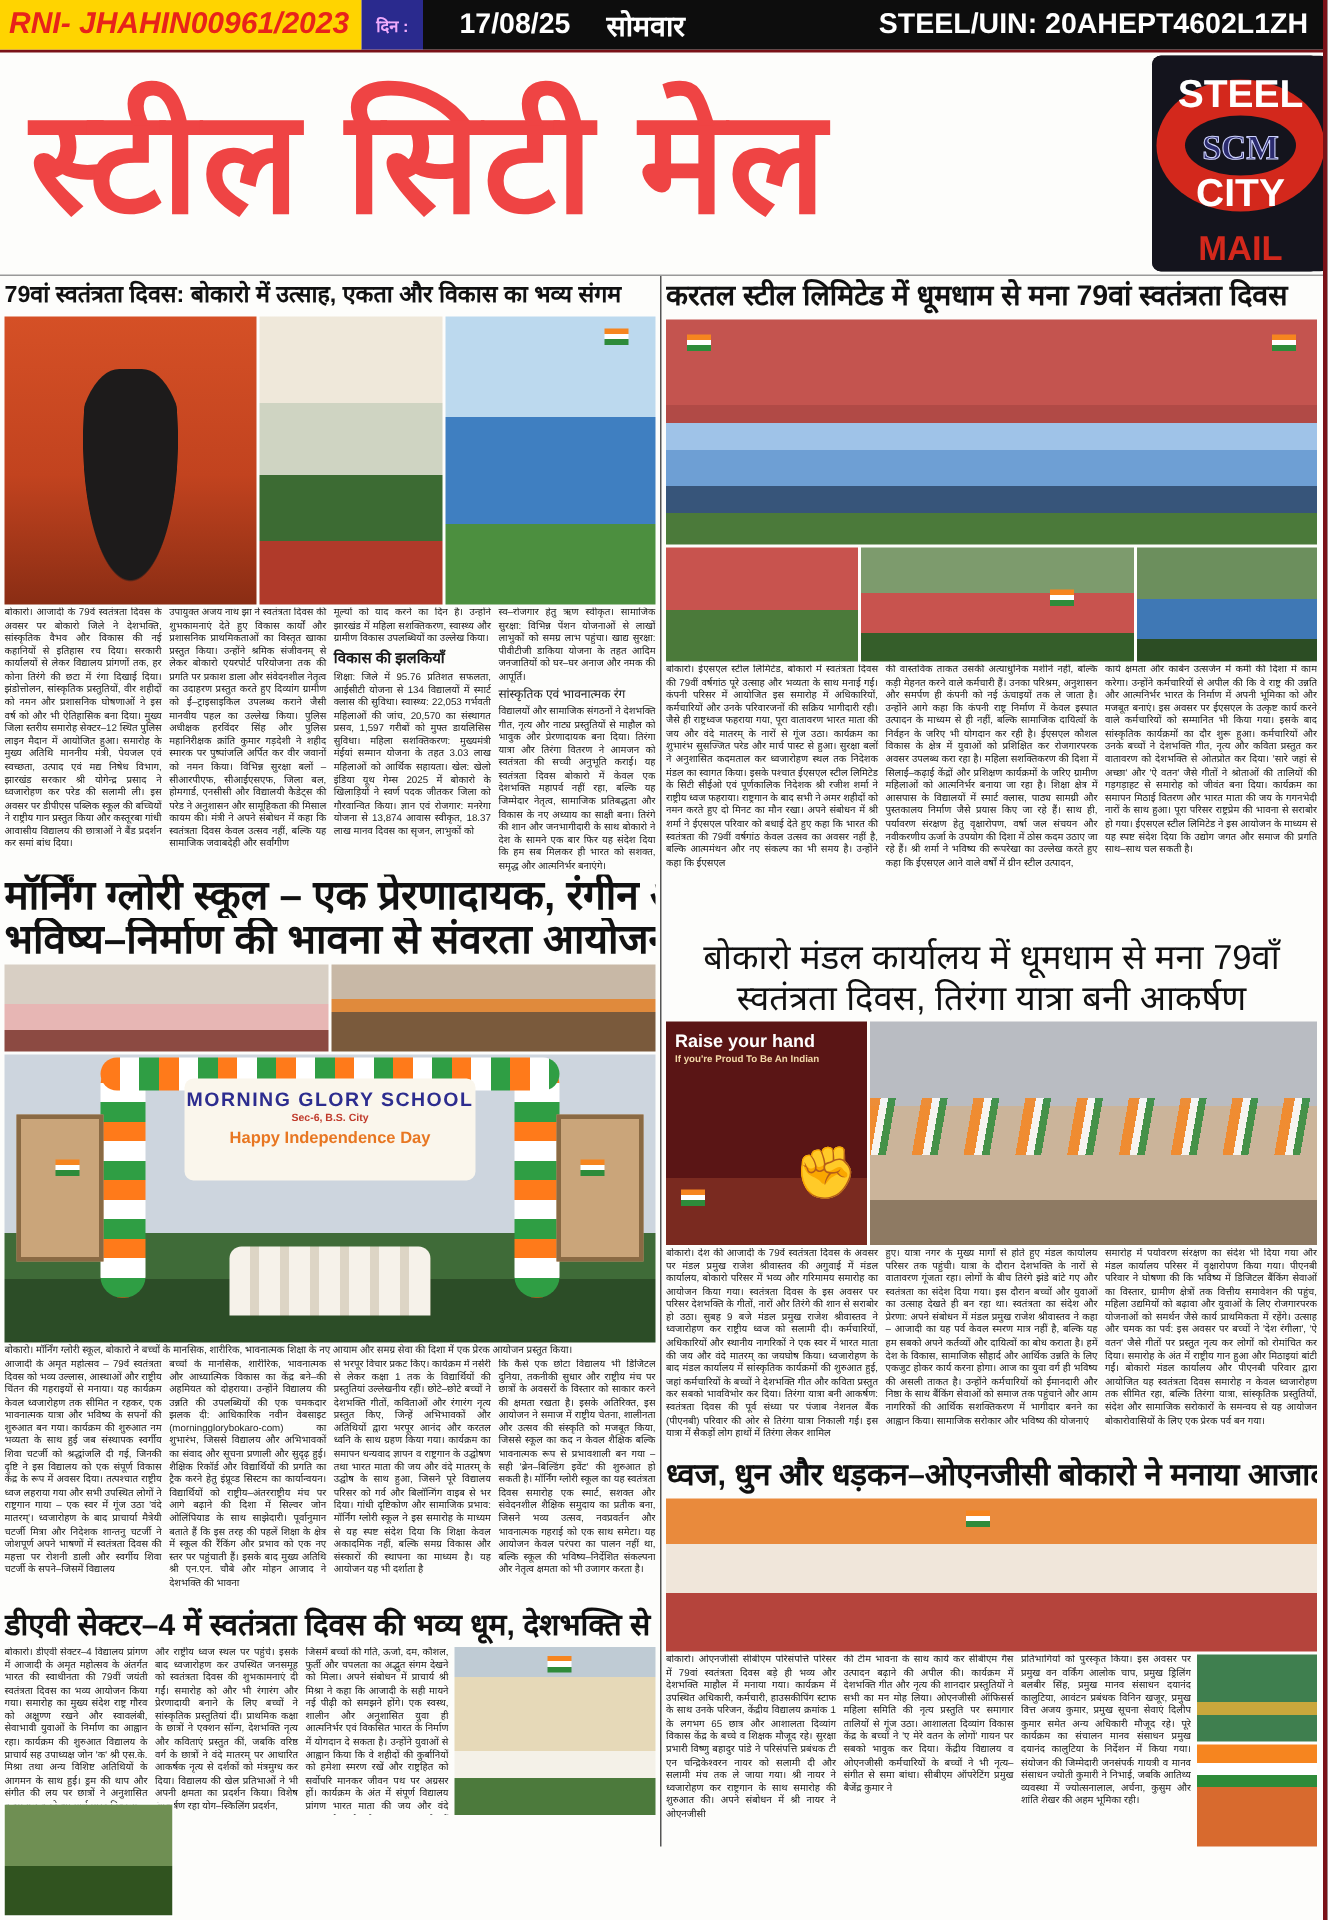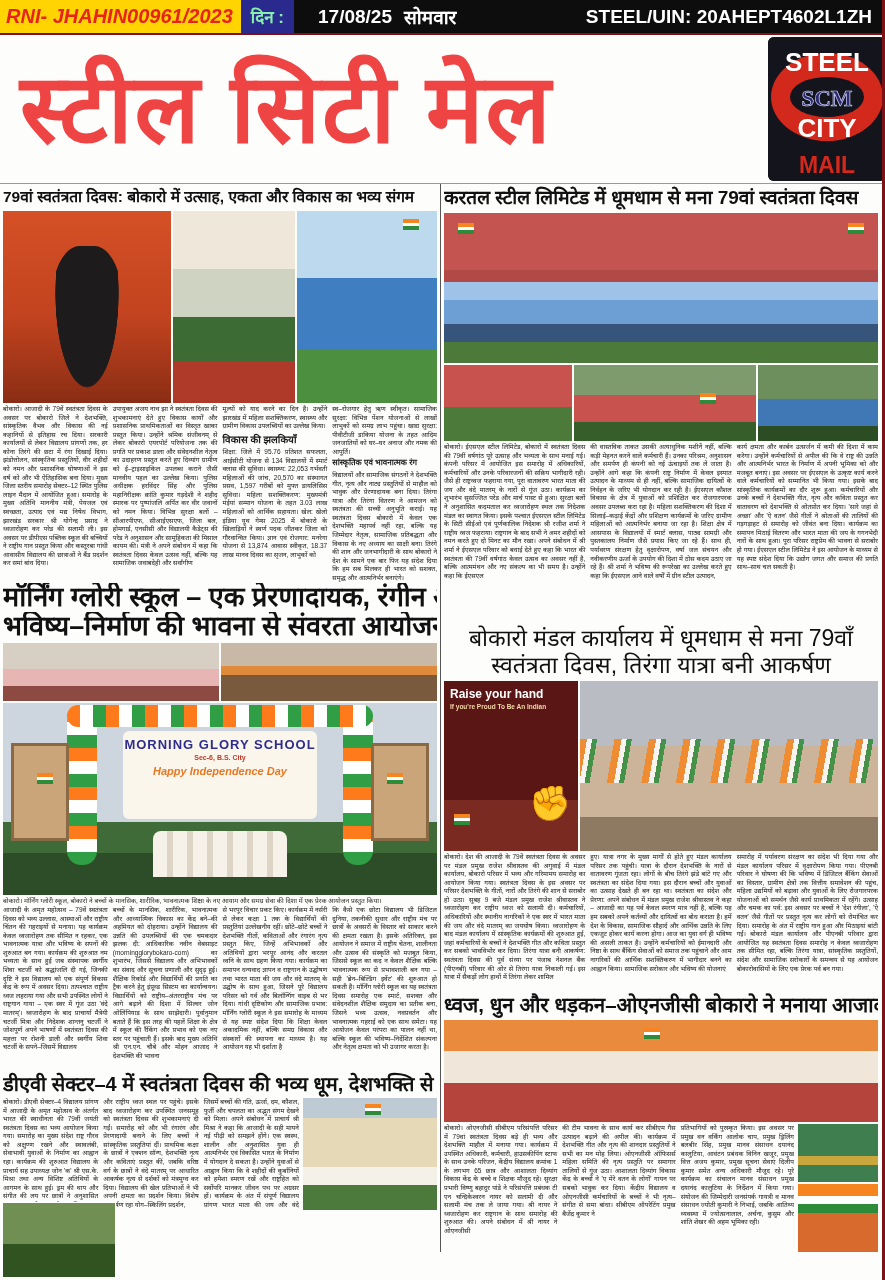--- a/index.html
+++ b/index.html
@@ -3,44 +3,44 @@
 <meta charset="utf-8">
 <style>
   html,body{margin:0;padding:0;background:#777;}
   .page{position:relative;width:885px;height:1280px;background:#fdfdfb;margin:0 auto;
         font-family:"Liberation Sans","DejaVu Sans",sans-serif;color:#111;overflow:hidden;
         border-right:3px solid #7a1218;box-sizing:border-box;}
   
   .topbar{display:flex;height:33px;align-items:stretch;border-bottom:2px solid #7a1218;}
   .tb-rni{background:#ffd400;color:#e8231a;font-weight:800;font-style:italic;font-size:20px;
           display:flex;align-items:center;padding:0 8px 0 6px;white-space:nowrap;}
-  .tb-day{background:#2a2a8e;color:#86efac;font-weight:800;font-size:17px;display:flex;
+  .tb-day{background:#2a2a8e;color:#f0abfc;font-weight:800;font-size:11px;display:flex;
           align-items:center;padding:0 10px;white-space:nowrap;}
   .tb-date{background:#0d0d0d;color:#fff;font-weight:800;font-size:19px;display:flex;flex:1;
-           align-items:center;padding:0 10px 0 24px;gap:12px;white-space:nowrap;}
+           align-items:center;padding:0 10px 0 24px;gap:24px;white-space:nowrap;}
   .tb-gstin{margin-left:auto;font-weight:800;font-size:19px;}
   
   .masthead{display:flex;height:148px;align-items:center;border-bottom:1px solid #999;}
   .mast-title{flex:1;margin:16px;font-size:96px;font-weight:800;color:#ef4444;line-height:140px;
               white-space:nowrap;overflow:hidden;letter-spacing:2px;padding-left:4px;}
   .logo{width:112px;height:144px;background:#14141d;border-radius:6px;flex:0 0 auto;margin-right:2px;}
   .logo svg{display:block;}
   
   .cols2{display:flex;align-items:stretch;}
   .half{width:440px;padding:0 3px;box-sizing:border-box;}
   .vdiv{width:1px;background:#555;}
   .hl-s{font-size:15.5px;font-weight:800;line-height:24px;white-space:nowrap;overflow:hidden;margin:1px 0;}
   .hl-m{font-size:19px;font-weight:800;line-height:26px;white-space:nowrap;overflow:hidden;margin:1px 0;}
   .hl-sub{font-size:10.5px;font-weight:700;line-height:15px;white-space:nowrap;overflow:hidden;}
   .hl-big{font-size:27px;font-weight:800;line-height:29px;text-align:center;white-space:nowrap;overflow:hidden;}
   .hl-big2{font-size:23px;font-weight:400;line-height:27px;text-align:center;white-space:nowrap;overflow:hidden;}
   .btxt{display:flex;gap:5px;overflow:hidden;}
   .btxt .c{flex:1;width:0;font-size:6.5px;line-height:1.32;text-align:justify;color:#1c1c1c;}
   .subh{font-size:10px;font-weight:800;margin:2px 0;}
-  .subh2{font-size:8px;font-weight:700;margin:2px 0;}
+  .subh2{font-size:8px;font-weight:400;margin:2px 0;}
   .lead{font-size:6.6px;line-height:10px;white-space:nowrap;overflow:hidden;color:#1c1c1c;}
   
   .ph{position:relative;overflow:hidden;background:#cfcabc;}
   .collA{display:flex;gap:2px;height:192px;margin:2px 0;}
   .pA1{flex:0 0 168px;background:linear-gradient(180deg,#d55026 0%,#c2431f 55%,#8a2d14 100%);}
   .pA1:before{content:"";position:absolute;left:28%;top:18%;width:44%;height:82%;
        background:radial-gradient(ellipse at 50% 30%,#1d1b1b 0 60%,transparent 61%);border-radius:40% 40% 0 0;}
   .pA2{flex:1;background:linear-gradient(180deg,#efe8da 0 30%,#cfd4c2 30% 55%,#3c6b33 55% 78%,#b03a2a 78% 100%);}
   .pA3{flex:0 0 140px;background:linear-gradient(180deg,#bcd9ee 0 35%,#3f7fc1 35% 72%,#4c8f3f 72% 100%);}
   .inset{position:absolute;left:2px;bottom:2px;width:112px;height:74px;border:1px solid #fff;
@@ -55,30 +55,30 @@
   .pB4{flex:0 0 120px;background:linear-gradient(180deg,#6c8f5d 0 45%,#3f78b5 45% 80%,#2c4d24 80% 100%);}
   .mgstrip{display:flex;gap:2px;height:58px;margin:2px 0;}
   .pM1{flex:1;background:linear-gradient(180deg,#d8cfc4 0 45%,#e7b6b4 45% 75%,#8c4a42 75% 100%);}
   .pM2{flex:1;background:linear-gradient(180deg,#c8b8a6 0 40%,#e08a3c 40% 55%,#7a5a3c 55% 100%);}
   .stage{height:192px;margin:1px 0;background:linear-gradient(180deg,#cdd5de 0 62%,#3f6b38 62% 78%,#2c4d27 78% 100%);}
   .arch{position:absolute;top:6px;bottom:30px;width:30px;border-radius:14px;
         background:repeating-linear-gradient(180deg,#ff7a1a 0 13px,#ffffff 13px 26px,#2f9e44 26px 39px);}
   .arch.l{left:64px;} .arch.r{right:64px;}
   .archtop{position:absolute;top:2px;left:64px;right:64px;height:22px;border-radius:12px;
         background:repeating-linear-gradient(90deg,#ff7a1a 0 13px,#ffffff 13px 26px,#2f9e44 26px 39px);}
-  .mgbanner{position:absolute;left:120px;right:120px;top:28px;height:88px;background:#faf6ec;
+  .mgbanner{position:absolute;left:120px;right:120px;top:16px;height:68px;background:#faf6ec;
         border-radius:6px;text-align:center;padding-top:6px;box-sizing:border-box;}
   .mgb1{font-size:13px;font-weight:800;color:#2d2d8f;letter-spacing:1px;}
   .mgb2{font-size:7px;font-weight:700;color:#c03a2b;margin-top:2px;}
-  .mgb3{font-size:11px;font-weight:700;font-style:italic;color:#e87722;margin-top:4px;}
+  .mgb3{font-size:11px;font-weight:700;color:#e87722;margin-top:4px;}
   .portrait{position:absolute;width:52px;height:92px;top:40px;background:#caa57a;border:3px solid #8a6a44;}
   .portrait.l{left:8px;} .portrait.r{right:8px;}
   .kids{position:absolute;left:150px;right:150px;bottom:18px;height:46px;
         background:repeating-linear-gradient(90deg,#f6f2ea 0 14px,#ddd5c5 14px 20px);border-radius:8px 8px 0 0;}
-  .mandphotos{display:flex;gap:2px;height:170px;margin:2px 0;}
+  .mandphotos{display:flex;gap:2px;height:149px;margin:2px 0;}
   .pR1{flex:0 0 134px;background:linear-gradient(180deg,#5a1515 0 70%,#7a2a20 70% 100%);color:#fff;padding:6px;box-sizing:border-box;}
   .ryh1{font-size:12px;font-weight:800;}
   .ryh2{font-size:6.5px;font-weight:600;margin-top:2px;color:#f3d9a8;}
   .fist{font-size:34px;position:absolute;right:6px;bottom:28px;color:#d8a24e;}
   .pR2{flex:1;background:linear-gradient(180deg,#b9bcc2 0 38%,#cbb49a 38% 80%,#8e7a63 80% 100%);}
   .flagrow{position:absolute;left:0;right:0;top:34%;height:26%;opacity:.85;
         background:repeating-linear-gradient(100deg,#f6851f 0 7px,#ffffff 7px 12px,#2e8b3a 12px 17px,transparent 17px 34px);}
   .ongcphoto{height:102px;margin:2px 0;background:linear-gradient(180deg,#e98a3c 0 30%,#f0e6da 30% 62%,#b5443c 62% 100%);}
   .davwrap{display:flex;gap:4px;}
   .pdav{flex:0 0 134px;height:112px;background:linear-gradient(180deg,#bfcbd4 0 18%,#e6d9b8 18% 62%,#f4f1e8 62% 78%,#4c7a3c 78% 100%);}

